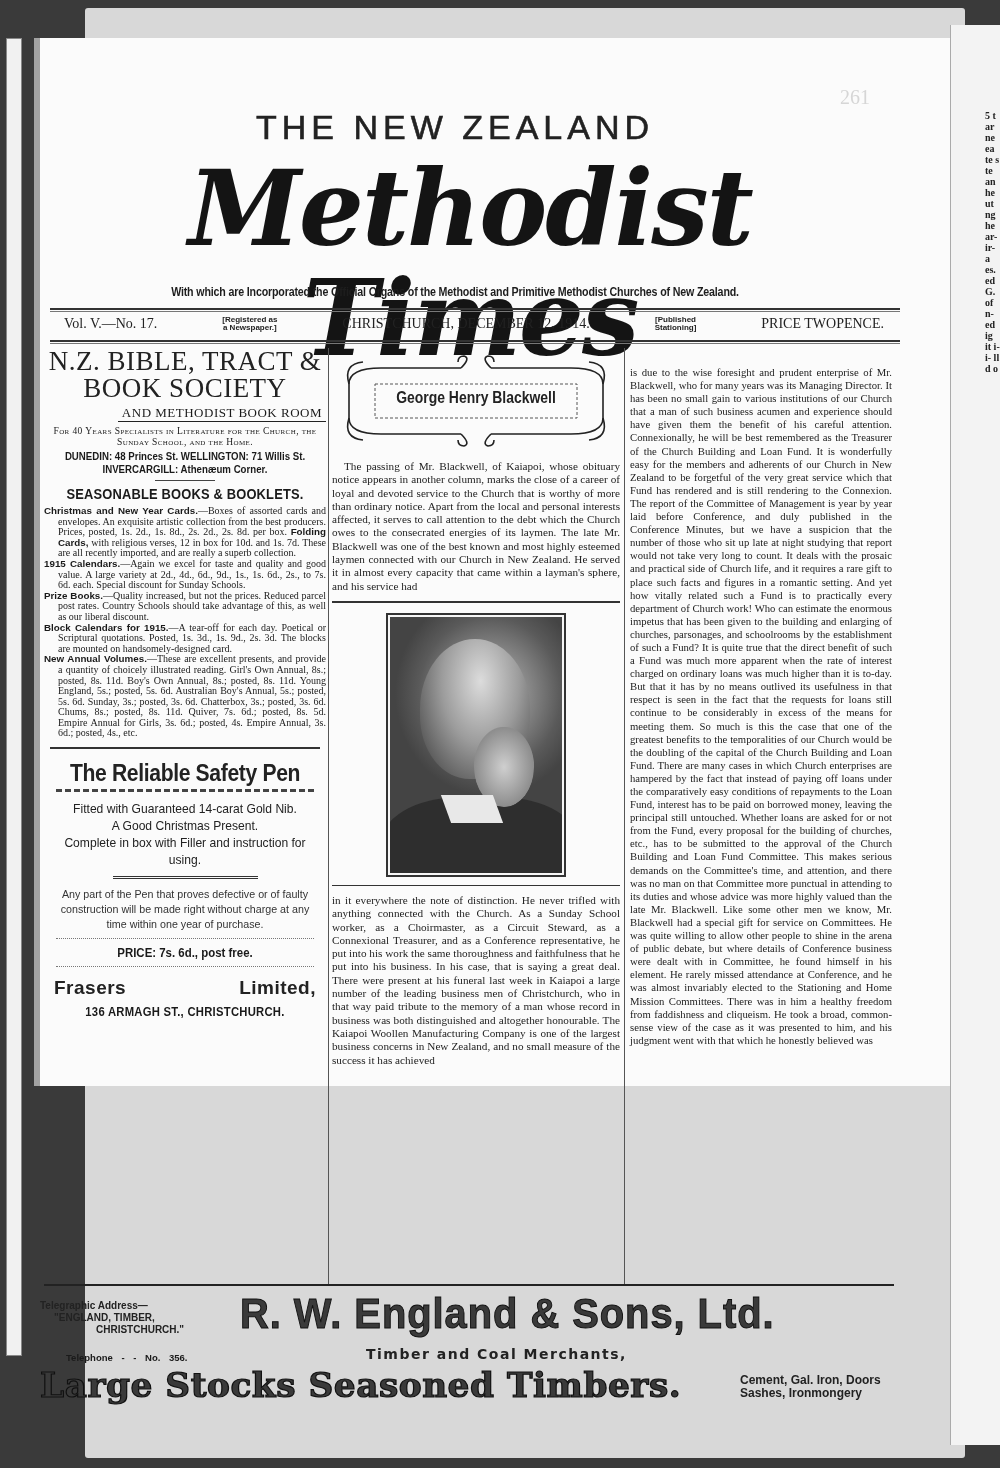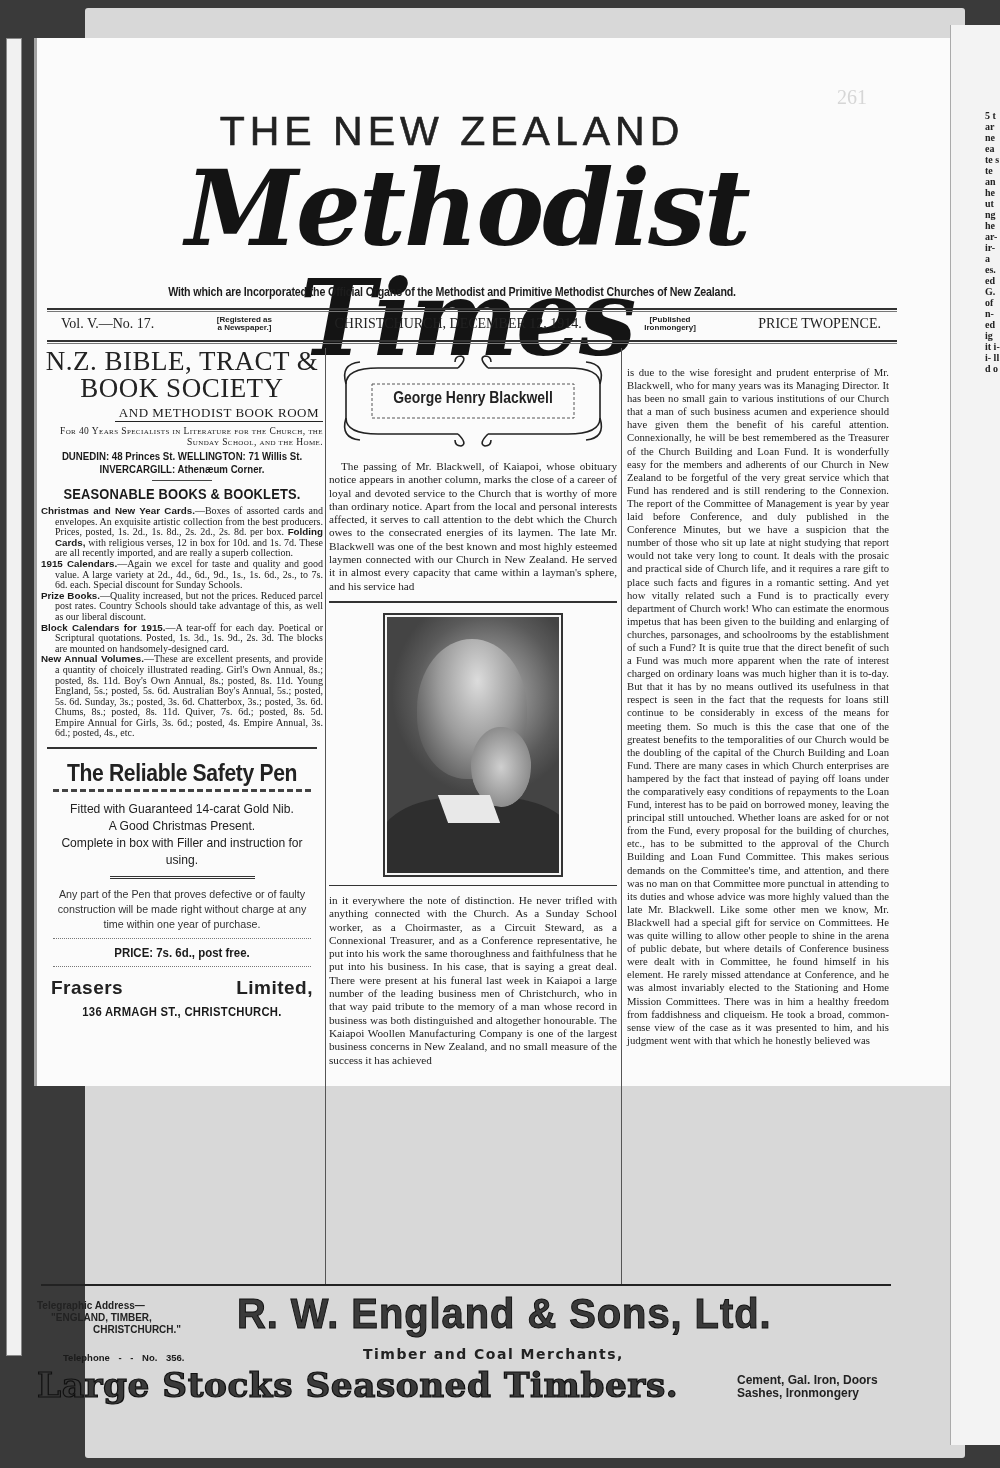--- a/index.html
+++ b/index.html
@@ -23,29 +23,29 @@
     background: #f1f1f1; border: 1px solid #888;
   }
   .right-bleed {
     position: absolute; left: 985px; top: 110px; width: 15px; height: 500px;
     font-size: 10px; line-height: 11px; color: #222; overflow: hidden;
     font-weight: bold; font-family: "Liberation Serif", serif;
   }
   .page {
     position: absolute; left: 34px; top: 38px; width: 916px; height: 1048px;
     background: #fbfbfb;
-    border-left: 3px solid #a3a3a3;
+    border-left: 6px solid #a3a3a3;
   }
   .page-number {
     position: absolute; left: 800px; top: 48px; font-size: 20px; color: #d6d6d6;
     font-family: "Liberation Serif", serif;
   }
   .masthead-top {
     position: absolute; left: 0; top: 70px; width: 830px; text-align: center;
-    font-family: "Liberation Sans", sans-serif; font-size: 41px; letter-spacing: 5px;
+    font-family: "Liberation Sans", sans-serif; font-size: 34px; letter-spacing: 5px;
     color: #222; font-weight: normal;
     -webkit-text-stroke: 0.6px #222;
   }
   .masthead-title {
     position: absolute; left: 30px; top: 116px; width: 800px; text-align: center;
     font-family: "DejaVu Serif", serif; font-size: 104px; line-height: 110px;
     font-weight: bold; font-style: italic; color: #141414; letter-spacing: -2px;
     transform: scaleX(0.98);
   }
   .masthead-sub {
@@ -67,21 +67,21 @@
     position: absolute; width: 1px; background: #555;
   }
   
   .col-left { position: absolute; left: 4px; top: 310px; width: 282px; }
   .bts-title {
     text-align: center; font-size: 27px; line-height: 27px; color: #222;
     font-family: "Liberation Serif", serif; letter-spacing: 0.5px;
   }
   .bts-sub { text-align: right; font-size: 13px; margin-top: 3px; letter-spacing: 0.5px; }
   .bts-sub span { border-bottom: 1px solid #222; padding: 0 4px 1px; }
-  .bts-spec { text-align: right; font-size: 9.5px; line-height: 11px; margin-top: 5px; font-variant: small-caps; letter-spacing: 0.4px; }
+  .bts-spec { text-align: center; font-size: 9.5px; line-height: 11px; margin-top: 5px; font-variant: small-caps; letter-spacing: 0.4px; }
   .bts-addr { text-align: center; font-family: "Liberation Sans", sans-serif; font-weight: bold; font-size: 10.5px; line-height: 13px; margin-top: 2px; transform: scaleX(0.92); }
   .short-rule { width: 60px; margin: 4px auto 4px; border-top: 1px solid #444; }
   .seasonable { text-align: center; font-family: "Liberation Sans", sans-serif; font-weight: bold; font-size: 15px; letter-spacing: 0.2px; transform: scaleX(0.86); }
   .book-list { margin-top: 4px; font-size: 10px; line-height: 10.6px; text-align: justify; }
   .book-item { padding-left: 14px; text-indent: -14px; margin-bottom: 0; }
   .book-item .b { font-family: "Liberation Sans", sans-serif; font-weight: bold; font-size: 9.8px; }
   .pen-rule { border-top: 2px solid #333; margin: 8px 6px 0; }
   .pen-title {
     text-align: center; font-family: "Liberation Sans", sans-serif; font-weight: bold;
     font-size: 24px; margin-top: 10px; transform: scaleX(0.88); letter-spacing: -0.4px; color: #222;
@@ -153,21 +153,21 @@
 
   <div class="masthead-top">THE NEW ZEALAND</div>
   <div class="masthead-title">Methodist Times</div>
   <div class="masthead-sub">With which are Incorporated the Official Organs of the Methodist and Primitive Methodist Churches of New Zealand.</div>
 
   <div class="rule-double" style="top:270px;"></div>
   <div class="dateline">
     <span>Vol. V.—No. 17.</span>
     <span class="small-bracket">[<span>Registered as</span><br><span>a Newspaper.</span>]</span>
     <span>CHRISTCHURCH, DECEMBER 12, 1914.</span>
-    <span class="small-bracket">[<span>Published</span><br><span>Ironmongery</span>]</span>
+    <span class="small-bracket">[<span>Published</span><br><span>Stationing</span>]</span>
     <span>PRICE TWOPENCE.</span>
   </div>
   <div class="rule-double" style="top:302px;"></div>
 
   <div class="col-rule" style="left:288px; top:310px; height:936px;"></div>
   <div class="col-rule" style="left:584px; top:310px; height:936px;"></div>
 
   <div class="col-left">
     <div class="bts-title">
       <div>N.Z. BIBLE, TRACT &amp;</div>

